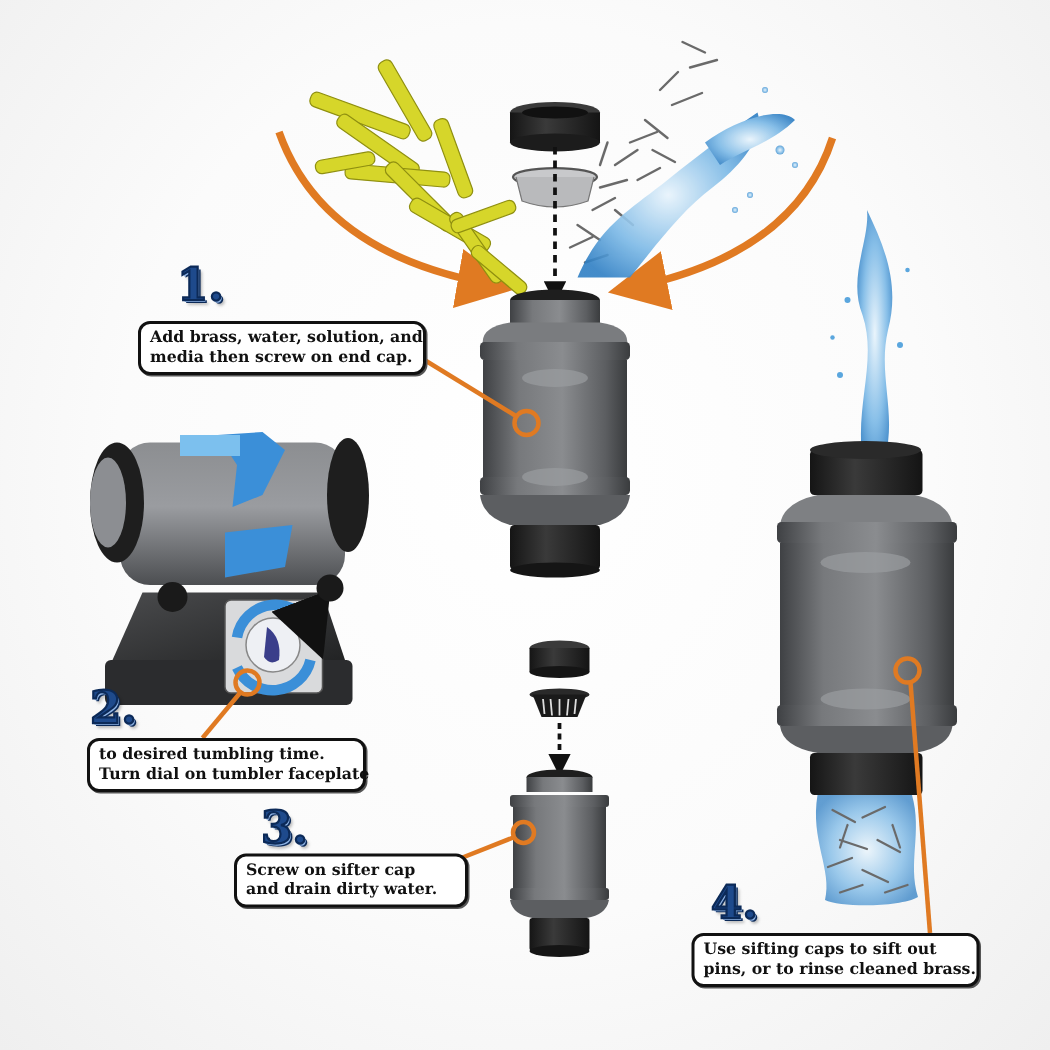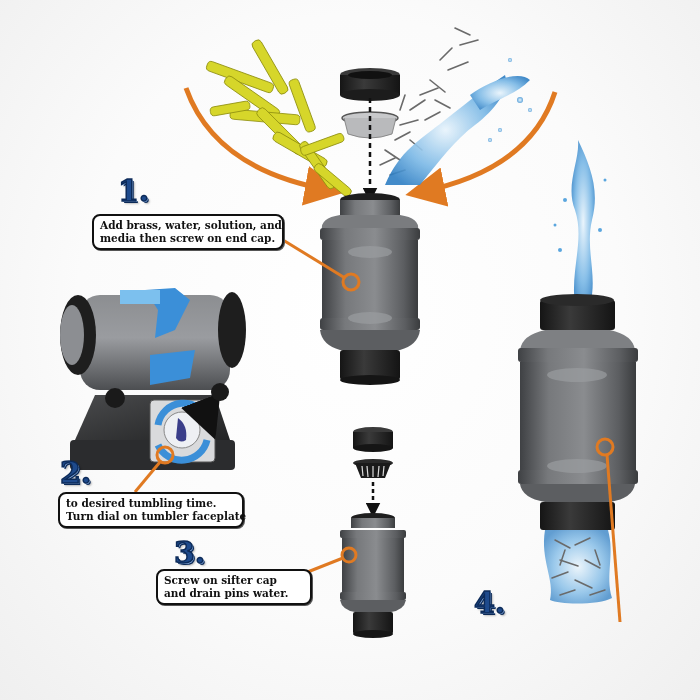--- a/index.html
+++ b/index.html
@@ -270,18 +270,22 @@
 
   <div class="step-num" style="left:60px; top:458px;">2.</div>
   <div class="callout" style="left:58px; top:492px; width:186px;">
     <span>to desired tumbling time.</span>
     <span>Turn dial on tumbler faceplate</span>
   </div>
 
   <div class="step-num" style="left:174px; top:538px;">3.</div>
   <div class="callout" style="left:156px; top:569px; width:156px;">
     <span>Screw on sifter cap</span>
-    <span>and drain pins water.</span>
+    <span>and drain dirty water.</span>
   </div>
 
   <div class="step-num" style="left:474px; top:588px;">4.</div>
+  <div class="callout" style="left:461px; top:622px; width:192px;">
+    <span>Use sifting caps to sift out</span>
+    <span>pins, or to rinse cleaned brass.</span>
+  </div>
 
 </div>
 
 </body></html>

